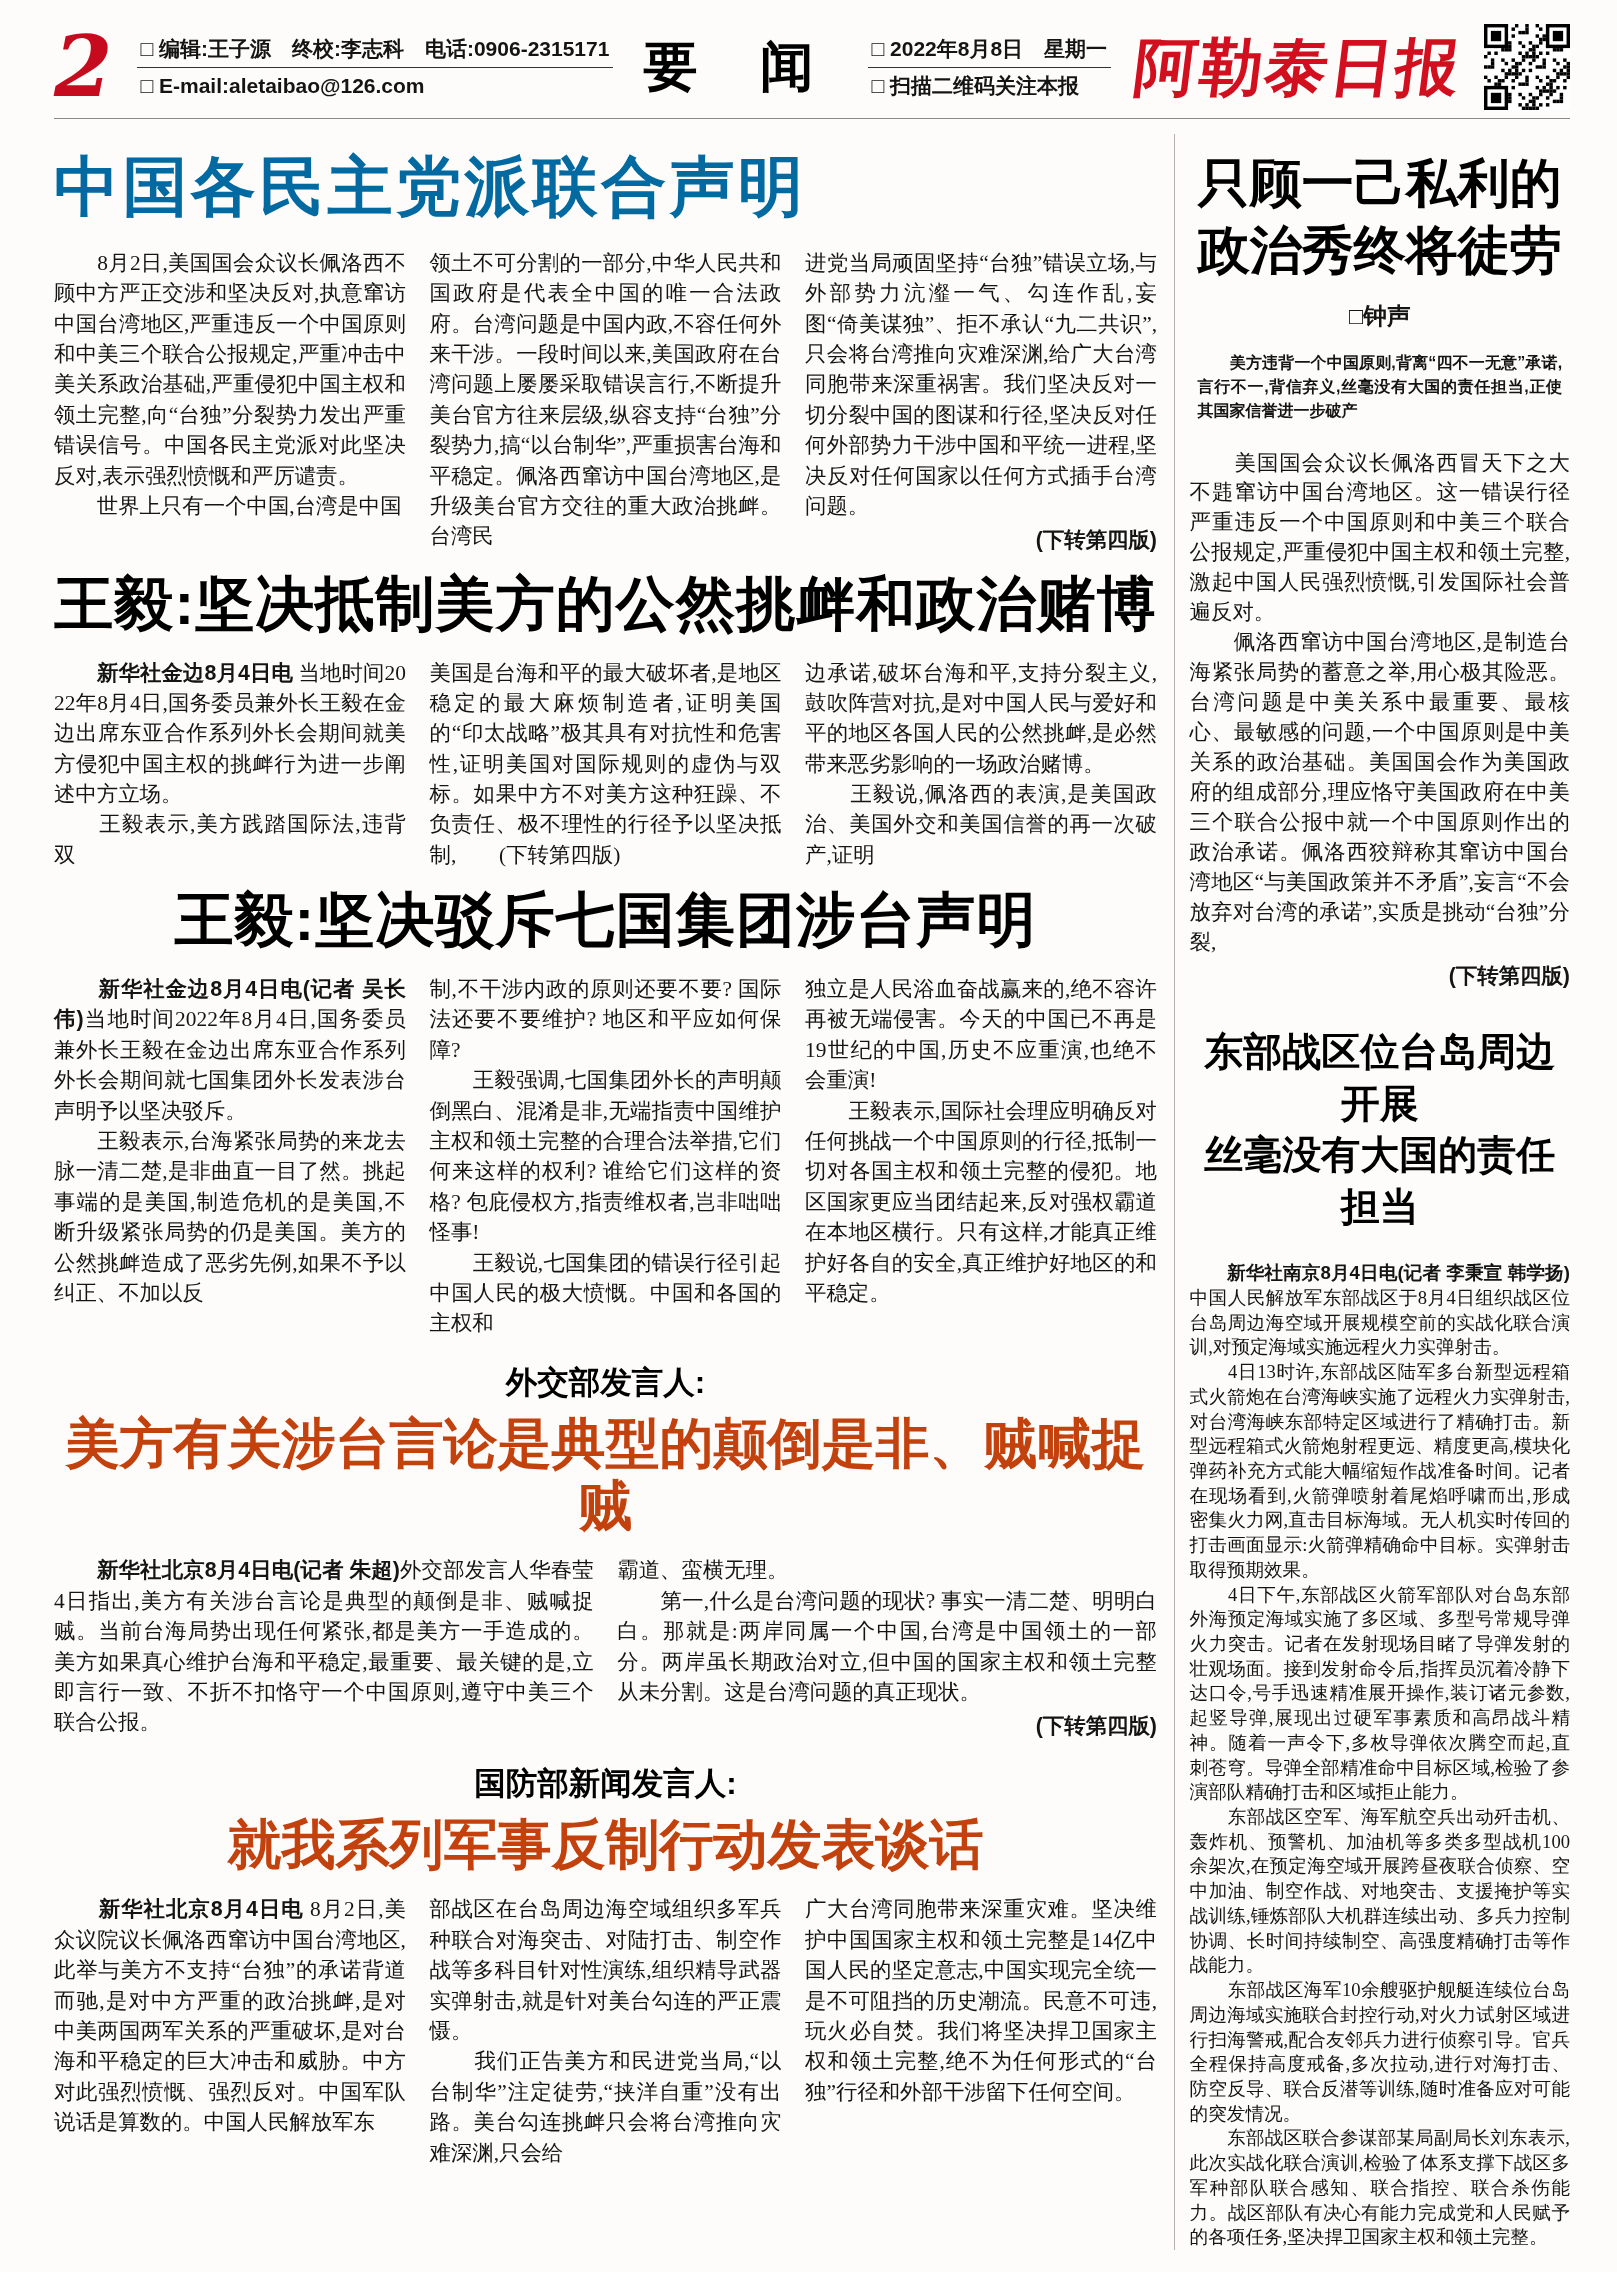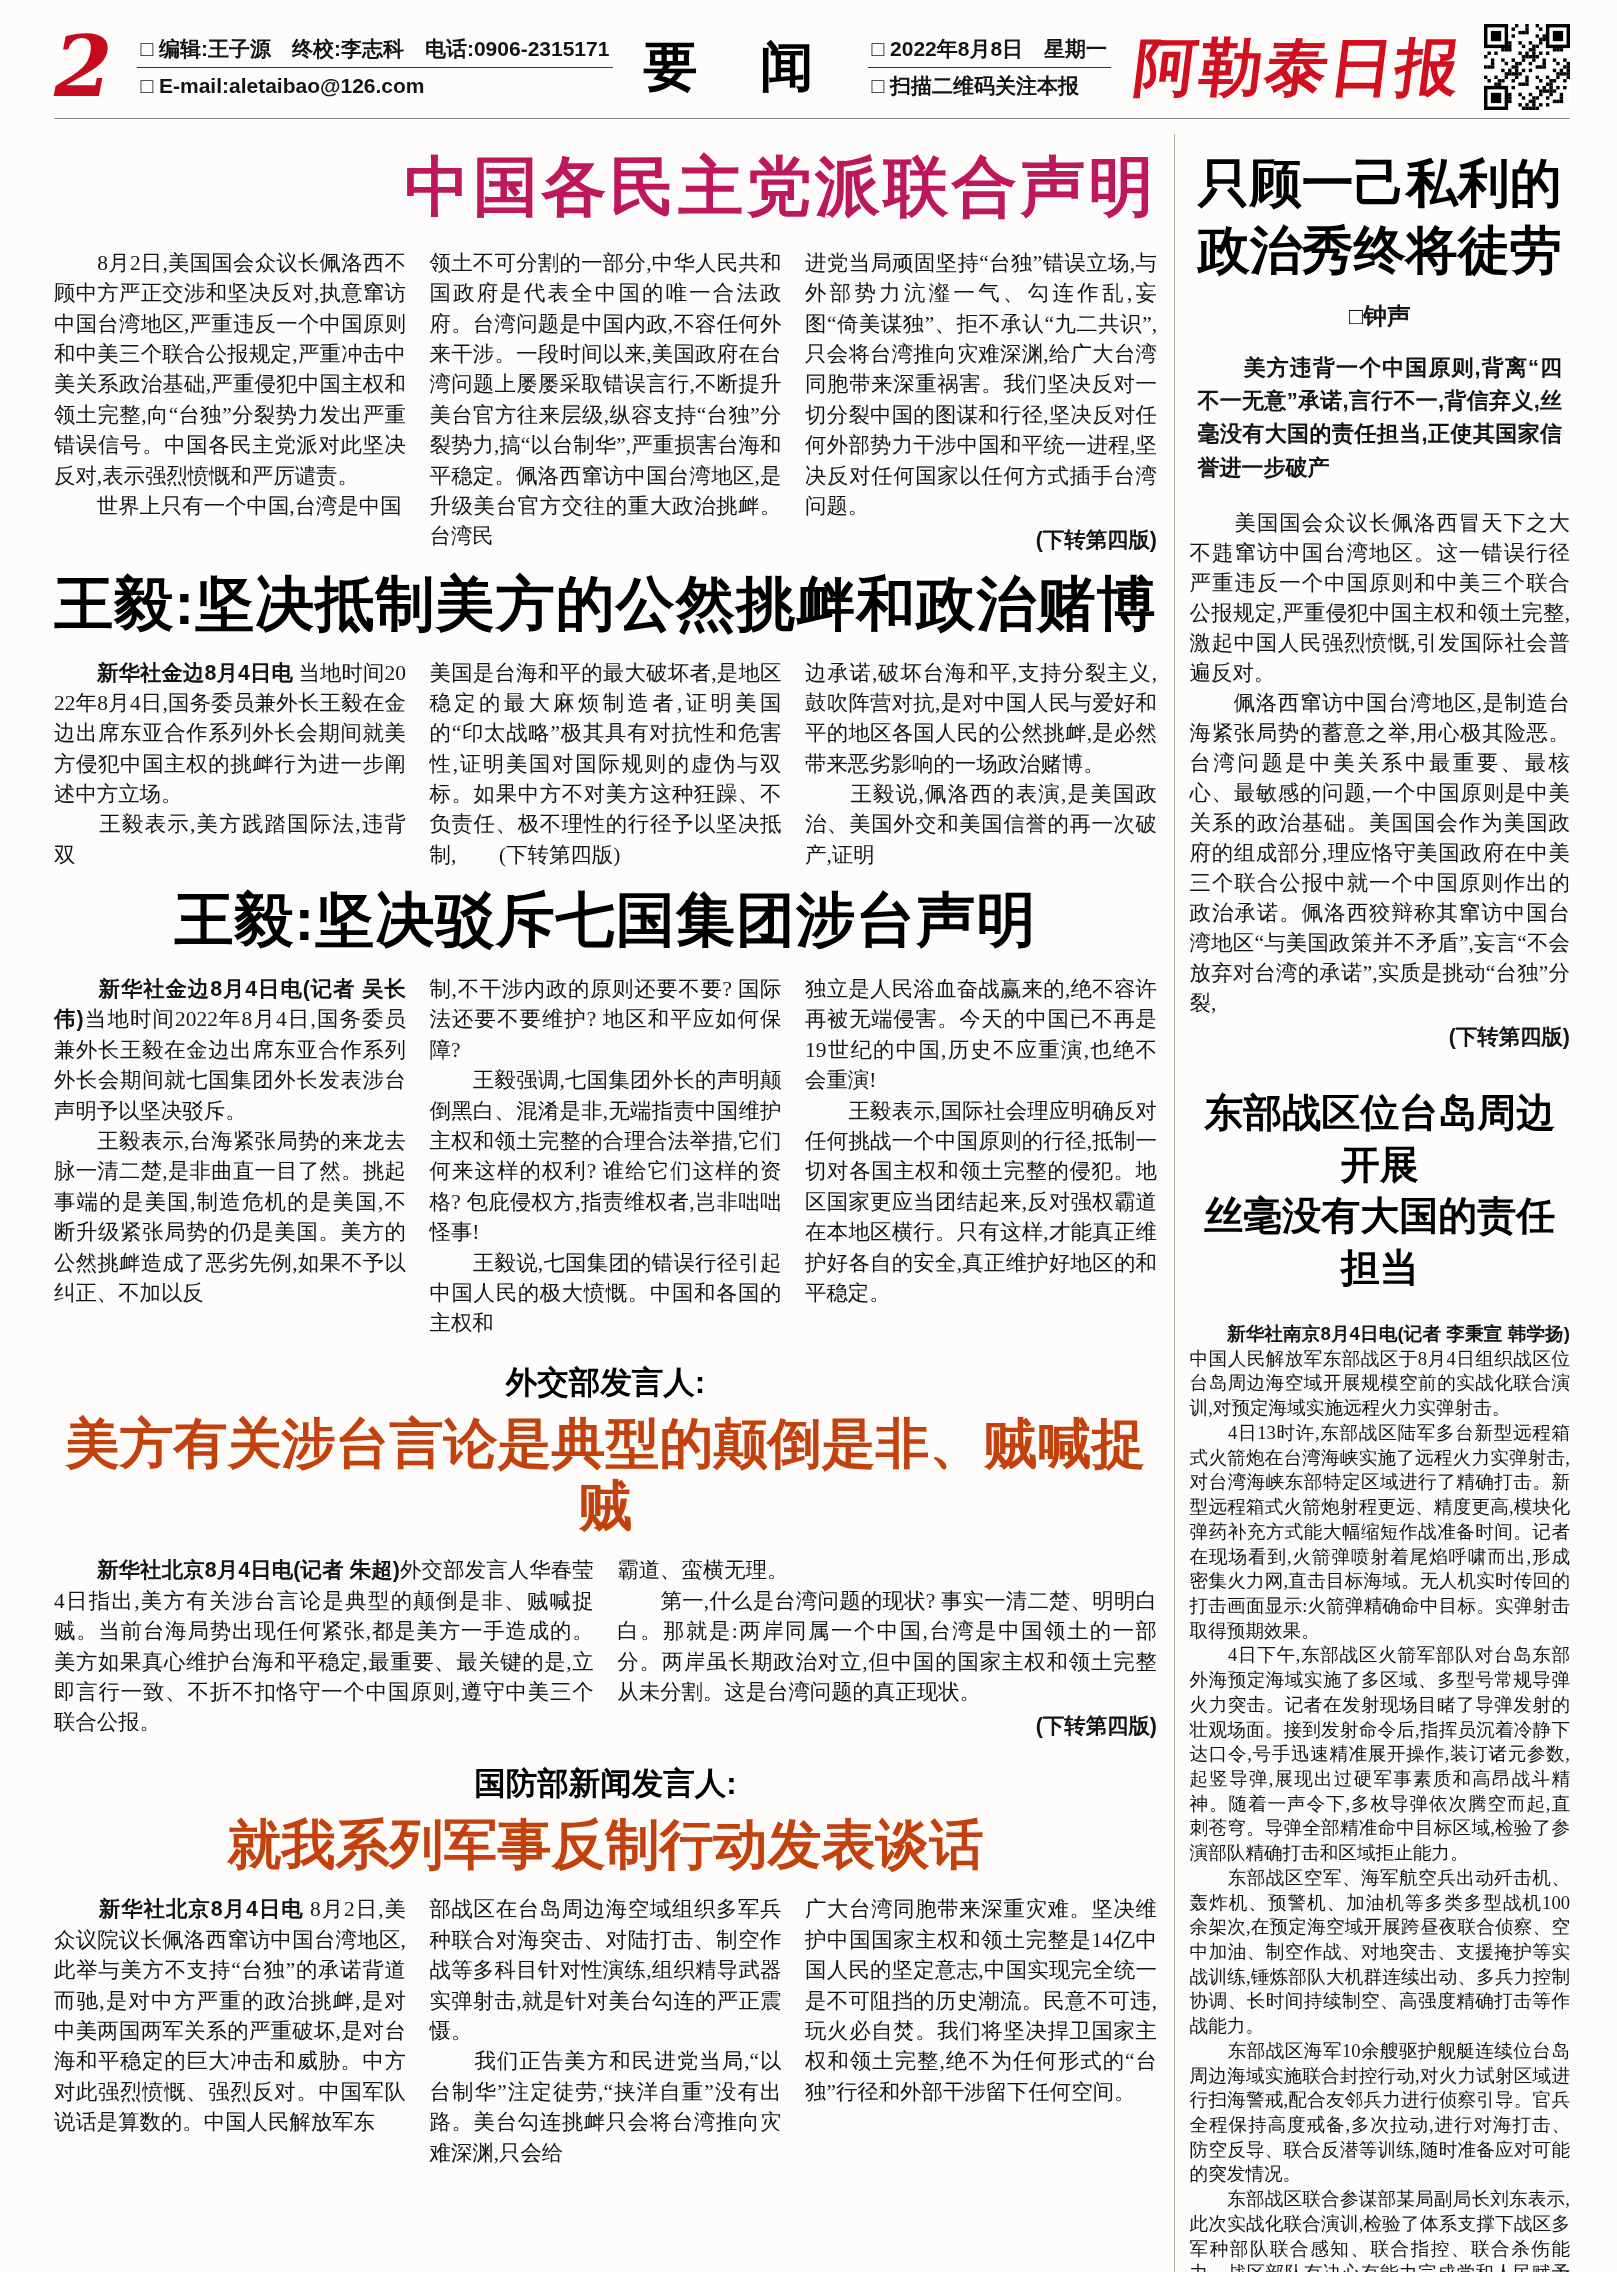--- a/index.html
+++ b/index.html
@@ -34,22 +34,22 @@
   .qr { flex:0 0 auto; width:86px; height:86px; }
   .hdr-rule { border:none; border-top:1.1px solid #8a8a8a; margin:3.4px 0 14.6px 0; }
 
   
   .content { display:flex; align-items:stretch; }
   main.leftcol { width:1103px; flex:0 0 auto; }
   .vrule { width:0; border-left:1.1px solid #b5b2ab; margin:0 14.6px 0 17px; }
   aside.sidebar { flex:1 1 auto; min-width:0; }
 
   
-  .h-xl { font-family:"Liberation Sans","DejaVu Sans",sans-serif; font-weight:900; text-align:right;
-          font-size:65px; line-height:1.18; letter-spacing:3.4px; margin:14.6px 0 22.5px 0; color:#be185d;}
+  .h-xl { font-family:"Liberation Sans","DejaVu Sans",sans-serif; font-weight:900; text-align:left;
+          font-size:65px; line-height:1.18; letter-spacing:3.4px; margin:14.6px 0 22.5px 0; color:#0369a1;}
   .h-lg { font-family:"Liberation Sans","DejaVu Sans",sans-serif; font-weight:700; text-align:center;
           font-size:59px; line-height:1.15; letter-spacing:1.1px; margin:17px 0 19px 0; color:#000;}
   .kicker { font-family:"Liberation Sans","DejaVu Sans",sans-serif; font-weight:900; text-align:center;
           font-size:31.5px; margin:23.6px 0 7.9px 0; color:#000;}
   .h-md { font-family:"Liberation Sans","DejaVu Sans",sans-serif; font-weight:900; text-align:center;
           font-size:54px; line-height:1.15; margin:0 0 19px 0; color:#c2410c;}
 
   
   .cols { display:flex; gap:23.6px; }
   .col { flex:1 1 0; min-width:0; }
@@ -57,21 +57,21 @@
   .dl { font-family:"Liberation Sans","DejaVu Sans",sans-serif; font-weight:700; }
   .turn { font-family:"Liberation Sans","DejaVu Sans",sans-serif; font-weight:700;
           font-size:21.4px; text-align:right; margin-top:3.4px; }
 
   
   .sb-title { font-family:"Liberation Sans","DejaVu Sans",sans-serif; font-weight:900; text-align:center;
               font-size:52px; line-height:1.3; margin-top:15.8px; color:#000;}
   .sb-byline { text-align:center; font-size:23.6px; font-weight:700; margin:14.6px 0 19px 0;
                font-family:"Liberation Sans","DejaVu Sans",sans-serif; }
   .sb-lede { font-family:"Liberation Sans","DejaVu Sans",sans-serif; font-weight:700;
-             font-size:22px; line-height:1.52; text-align:justify; padding:0 7.9px; margin-bottom:25px;
+             font-size:16px; line-height:1.52; text-align:justify; padding:0 7.9px; margin-bottom:25px;
              white-space:pre-wrap; word-break:break-all; }
   .sb-body { font-size:21.4px; line-height:1.40; text-align:justify; white-space:pre-wrap; word-break:break-all; }
   .sb2 { margin-top:36px; }
   .sb2-title { font-family:"Liberation Sans","DejaVu Sans",sans-serif; font-weight:900; text-align:center;
                font-size:39px; line-height:1.32; margin-bottom:29px; color:#000;}
   .sb2-body { font-size:18.6px; line-height:1.33; text-align:justify; white-space:pre-wrap; word-break:break-all; }
   .sb2-body .dl { font-size:18.6px; }
 </style>
 </head>
 <body>

